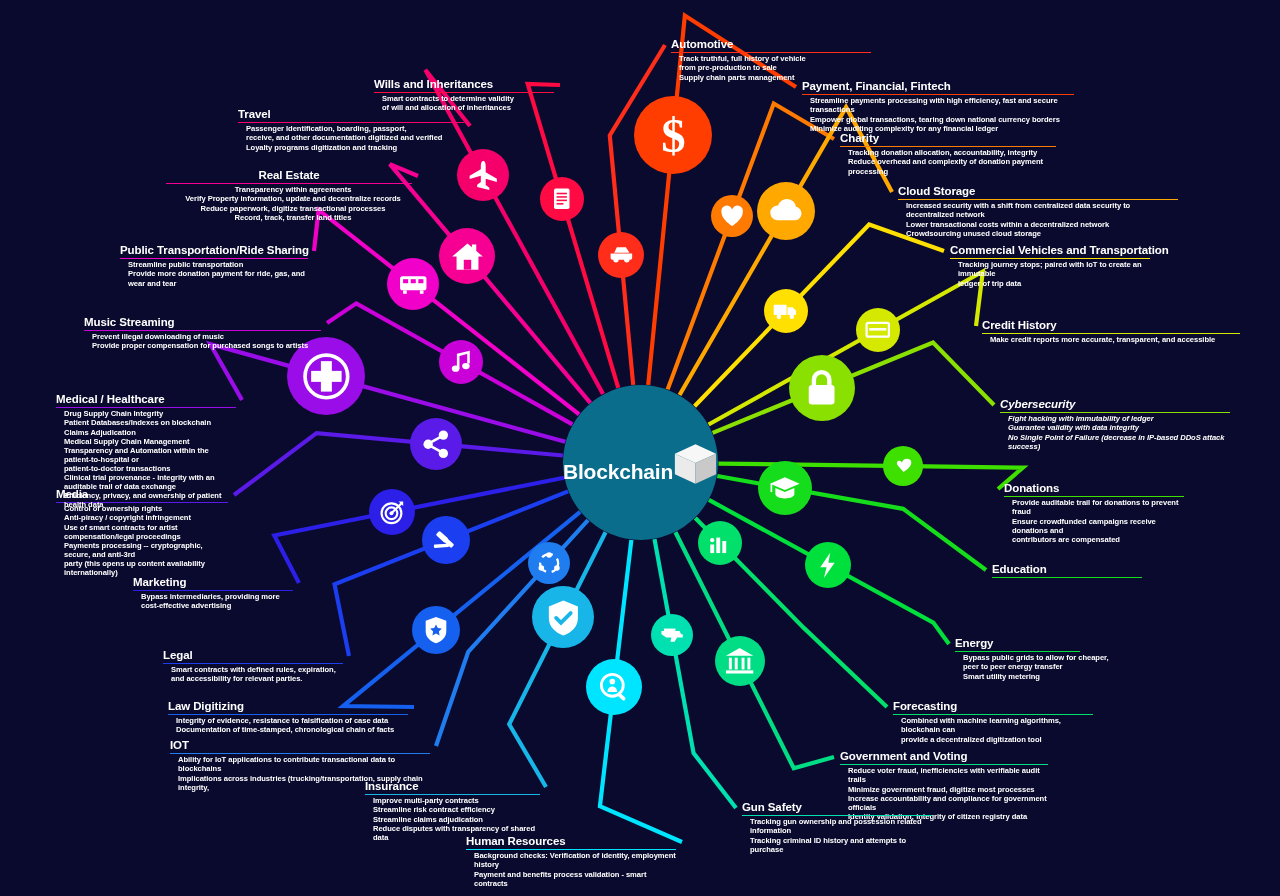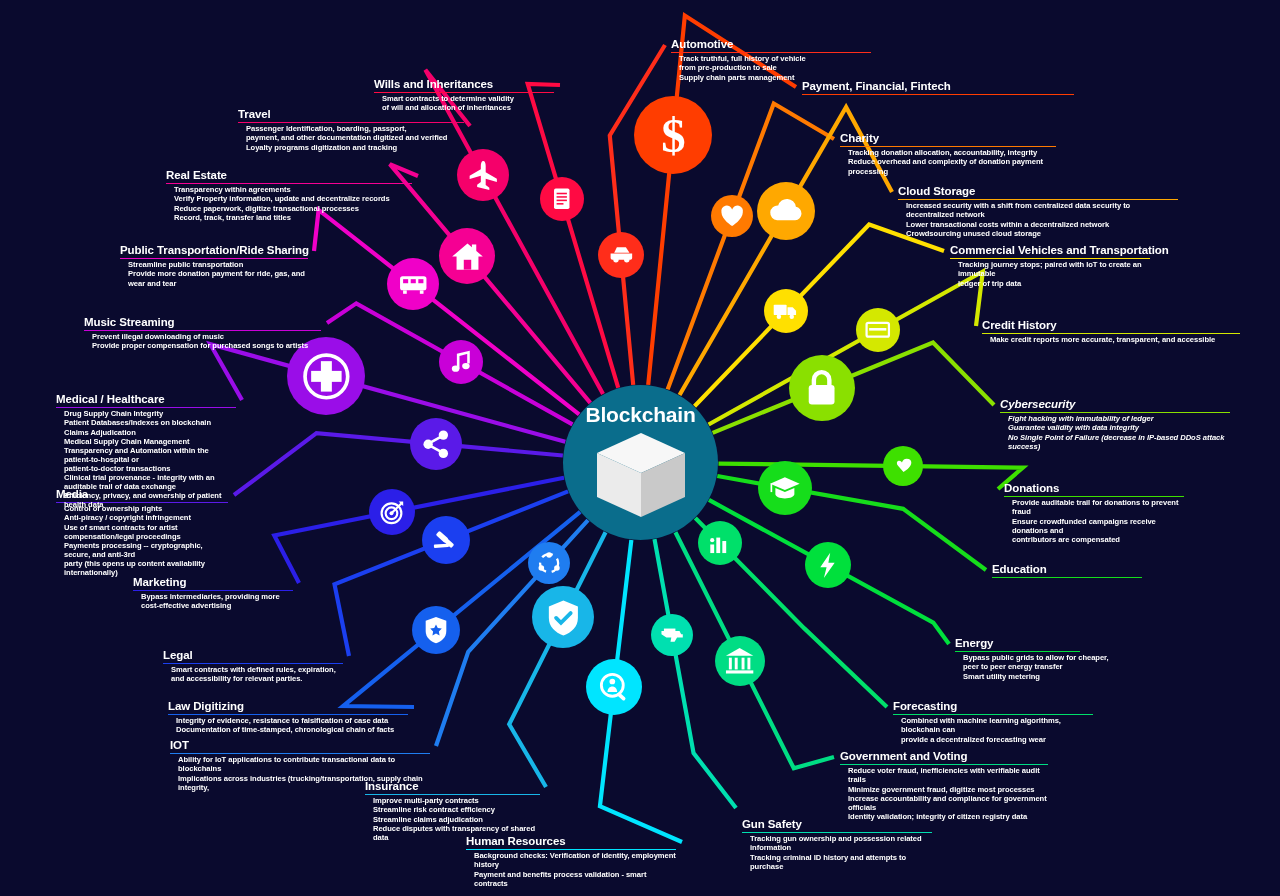--- a/index.html
+++ b/index.html
@@ -2,21 +2,21 @@
 <html><head>
 <meta charset="utf-8">
 <style>
   html,body{margin:0;padding:0;background:#0a0a2e;}
   body{font-family:"Liberation Sans",sans-serif;}
   #stage{position:relative;width:1280px;height:896px;background:#0a0a2e;overflow:hidden;}
   #spokes{position:absolute;left:0;top:0;width:1280px;height:896px;}
   .node{position:absolute;border-radius:50%;display:flex;align-items:center;justify-content:center;}
   .node svg{display:block;}
   .hub{position:absolute;left:563px;top:385px;width:155px;height:155px;border-radius:50%;
-       background:#0a6d8c;display:flex;flex-direction:column;align-items:center;}
+       background:#0a6d8c;display:flex;flex-direction:row;align-items:center;}
   .hub-label{color:#fff;font-size:21px;font-weight:bold;letter-spacing:-.2px;margin-top:18px;}
   .lbl{position:absolute;color:#fff;}
   .lbl h3{margin:0;font-size:11.5px;font-weight:bold;letter-spacing:-.1px;line-height:13px;
           padding-bottom:1px;display:inline-block;white-space:nowrap;}
   .lbl .rule{height:1.4px;width:100%;}
   .lbl p{margin:1px 0 0 0;font-size:7.6px;font-weight:bold;line-height:9.1px;letter-spacing:-.05px;white-space:pre-line;}
   .ind{padding-left:8px;}
 </style>
 </head>
 <body>
@@ -290,46 +290,48 @@
       <polygon points="48,4 92,24 48,44 4,24" fill="#f7f7f7"></polygon>
       <polygon points="4,24 48,44 48,88 4,68" fill="#ebebeb"></polygon>
       <polygon points="92,24 48,44 48,88 92,68" fill="#c9c9c9"></polygon>
     </svg>
   </div>
 
   <div id="labels">
       <div class="lbl" style="left: 671px; top: 34px; width: 200px;"><h3>Automotive</h3><div class="rule" style="background: rgb(255, 45, 26); width: 200px;"></div><p class="ind">Track truthful, full history of vehicle
 from pre-production to sale
 Supply chain parts management</p></div>
-      <div class="lbl" style="left: 802px; top: 76px; width: 272px;"><h3>Payment, Financial, Fintech</h3><div class="rule" style="background: rgb(255, 61, 0); width: 272px;"></div></div>
+      <div class="lbl" style="left: 802px; top: 76px; width: 272px;"><h3>Payment, Financial, Fintech</h3><div class="rule" style="background: rgb(255, 61, 0); width: 272px;"></div><p class="ind">Streamline payments processing with high efficiency, fast and secure transactions
+Empower global transactions, tearing down national currency borders
+Minimize auditing complexity for any financial ledger</p></div>
       <div class="lbl" style="left: 840px; top: 128px; width: 216px;"><h3>Charity</h3><div class="rule" style="background: rgb(255, 122, 0); width: 216px;"></div><p class="ind">Tracking donation allocation, accountability, integrity
 Reduce overhead and complexity of donation payment processing</p></div>
       <div class="lbl" style="left: 898px; top: 181px; width: 280px;"><h3>Cloud Storage</h3><div class="rule" style="background: rgb(255, 168, 0); width: 280px;"></div><p class="ind">Increased security with a shift from centralized data security to decentralized network
 Lower transactional costs within a decentralized network
 Crowdsourcing unused cloud storage</p></div>
       <div class="lbl" style="left: 950px; top: 240px; width: 200px;"><h3>Commercial Vehicles and Transportation</h3><div class="rule" style="background: rgb(255, 224, 0); width: 200px;"></div><p class="ind">Tracking journey stops; paired with IoT to create an immutable
 ledger of trip data</p></div>
       <div class="lbl" style="left: 982px; top: 315px; width: 258px;"><h3>Credit History</h3><div class="rule" style="background: rgb(212, 232, 0); width: 258px;"></div><p class="ind">Make credit reports more accurate, transparent, and accessible</p></div>
       <div class="lbl" style="left: 1000px; top: 394px; width: 230px; font-style: italic;"><h3>Cybersecurity</h3><div class="rule" style="background: rgb(138, 224, 0); width: 230px;"></div><p class="ind">Fight hacking with immutability of ledger
 Guarantee validity with data integrity
 No Single Point of Failure (decrease in IP-based DDoS attack success)</p></div>
       <div class="lbl" style="left: 1004px; top: 478px; width: 180px;"><h3>Donations</h3><div class="rule" style="background: rgb(62, 224, 0); width: 180px;"></div><p class="ind">Provide auditable trail for donations to prevent fraud
 Ensure crowdfunded campaigns receive donations and
 contributors are compensated</p></div>
       <div class="lbl" style="left: 992px; top: 559px; width: 160px;"><h3>Education</h3><div class="rule" style="background: rgb(22, 221, 27); width: 150px;"></div></div>
       <div class="lbl" style="left: 955px; top: 633px; width: 160px;"><h3>Energy</h3><div class="rule" style="background: rgb(0, 224, 60); width: 125px;"></div><p class="ind">Bypass public grids to allow for cheaper,
 peer to peer energy transfer
 Smart utility metering</p></div>
       <div class="lbl" style="left: 893px; top: 696px; width: 200px;"><h3>Forecasting</h3><div class="rule" style="background: rgb(0, 224, 106); width: 200px;"></div><p class="ind">Combined with machine learning algorithms, blockchain can
-provide a decentralized forecasting wear</p></div>
+provide a decentralized digitization tool</p></div>
       <div class="lbl" style="left: 840px; top: 746px; width: 208px;"><h3>Government and Voting</h3><div class="rule" style="background: rgb(0, 221, 132); width: 208px;"></div><p class="ind">Reduce voter fraud, inefficiencies with verifiable audit trails
 Minimize government fraud, digitize most processes
 Increase accountability and compliance for government officials
 Identity validation; integrity of citizen registry data</p></div>
-      <div class="lbl" style="left: 742px; top: 797px; width: 190px; margin-top: 17px;"><h3>Gun Safety</h3><div class="rule" style="background: rgb(0, 224, 176); width: 190px;"></div><p class="ind">Tracking gun ownership and possession related information
+      <div class="lbl" style="left: 742px; top: 797px; width: 190px;"><h3>Gun Safety</h3><div class="rule" style="background: rgb(0, 224, 176); width: 190px;"></div><p class="ind">Tracking gun ownership and possession related information
 Tracking criminal ID history and attempts to purchase</p></div>
       <div class="lbl" style="left: 466px; top: 831px; width: 210px;"><h3>Human Resources</h3><div class="rule" style="background: rgb(0, 229, 255); width: 210px;"></div><p class="ind">Background checks: Verification of identity, employment
 history
 Payment and benefits process validation - smart contracts</p></div>
       <div class="lbl" style="left: 365px; top: 776px; width: 175px;"><h3>Insurance</h3><div class="rule" style="background: rgb(24, 182, 232); width: 175px;"></div><p class="ind">Improve multi-party contracts
 Streamline risk contract efficiency
 Streamline claims adjudication
 Reduce disputes with transparency of shared data</p></div>
       <div class="lbl" style="left: 170px; top: 735px; width: 260px;"><h3>IOT</h3><div class="rule" style="background: rgb(31, 125, 240); width: 260px;"></div><p class="ind">Ability for IoT applications to contribute transactional data to blockchains
 Implications across industries (trucking/transportation, supply chain integrity,</p></div>
@@ -349,23 +351,23 @@
 Claims Adjudication
 Medical Supply Chain Management
 Transparency and Automation within the patient-to-hospital or
 patient-to-doctor transactions
 Clinical trial provenance - integrity with an auditable trail of data exchange
 Efficiency, privacy, and ownership of patient health data</p></div>
       <div class="lbl" style="left: 84px; top: 312px; width: 237px;"><h3>Music Streaming</h3><div class="rule" style="background: rgb(201, 0, 216); width: 237px;"></div><p class="ind">Prevent illegal downloading of music
 Provide proper compensation for purchased songs to artists</p></div>
       <div class="lbl" style="left: 120px; top: 240px; width: 188px;"><h3>Public Transportation/Ride Sharing</h3><div class="rule" style="background: rgb(240, 0, 200); width: 188px;"></div><p class="ind">Streamline public transportation
 Provide more donation payment for ride, gas, and wear and tear</p></div>
-      <div class="lbl" style="left: 166px; top: 165px; width: 246px;"><h3>Real Estate</h3><div class="rule" style="background: rgb(245, 0, 147); width: 246px;"></div><p class="ind">Transparency within agreements
+      <div class="lbl" style="left: 166px; top: 165px; width: 246px; text-align: center;"><h3>Real Estate</h3><div class="rule" style="background: rgb(245, 0, 147); width: 246px;"></div><p class="ind">Transparency within agreements
 Verify Property information, update and decentralize records
 Reduce paperwork, digitize transactional processes
 Record, track, transfer land titles</p></div>
       <div class="lbl" style="left: 238px; top: 104px; width: 226px;"><h3>Travel</h3><div class="rule" style="background: rgb(245, 0, 106); width: 226px;"></div><p class="ind">Passenger Identification, boarding, passport,
-payment, and other documentation digitized and verified
+receive, and other documentation digitized and verified
 Loyalty programs digitization and tracking</p></div>
       <div class="lbl" style="left: 374px; top: 74px; width: 180px;"><h3>Wills and Inheritances</h3><div class="rule" style="background: rgb(255, 10, 67); width: 180px;"></div><p class="ind">Smart contracts to determine validity
 of will and allocation of inheritances</p></div>
     </div>
 </div>
 
 </body></html>

